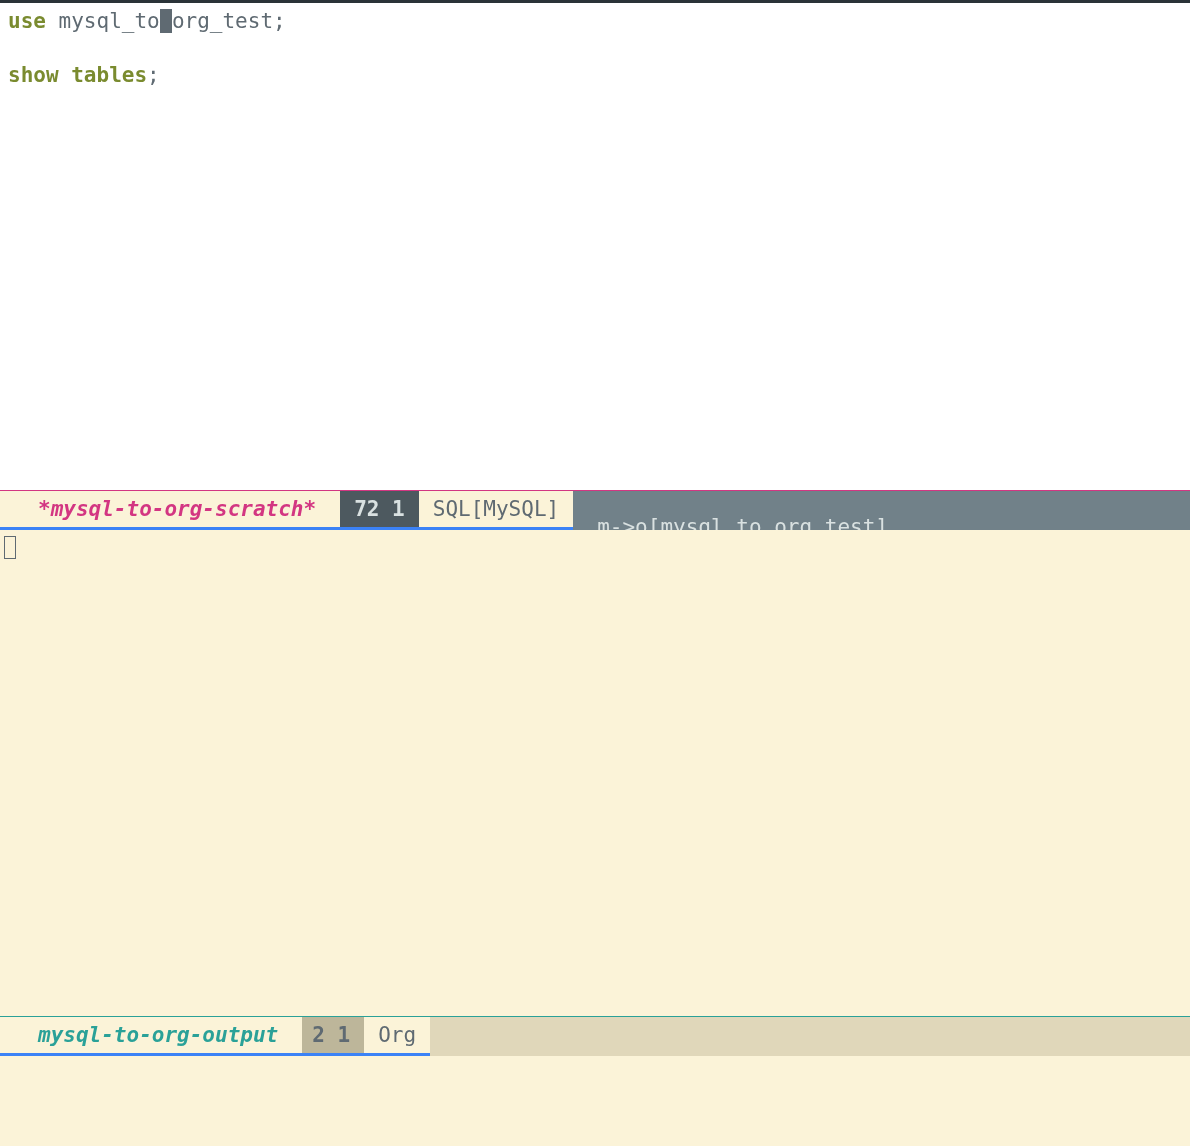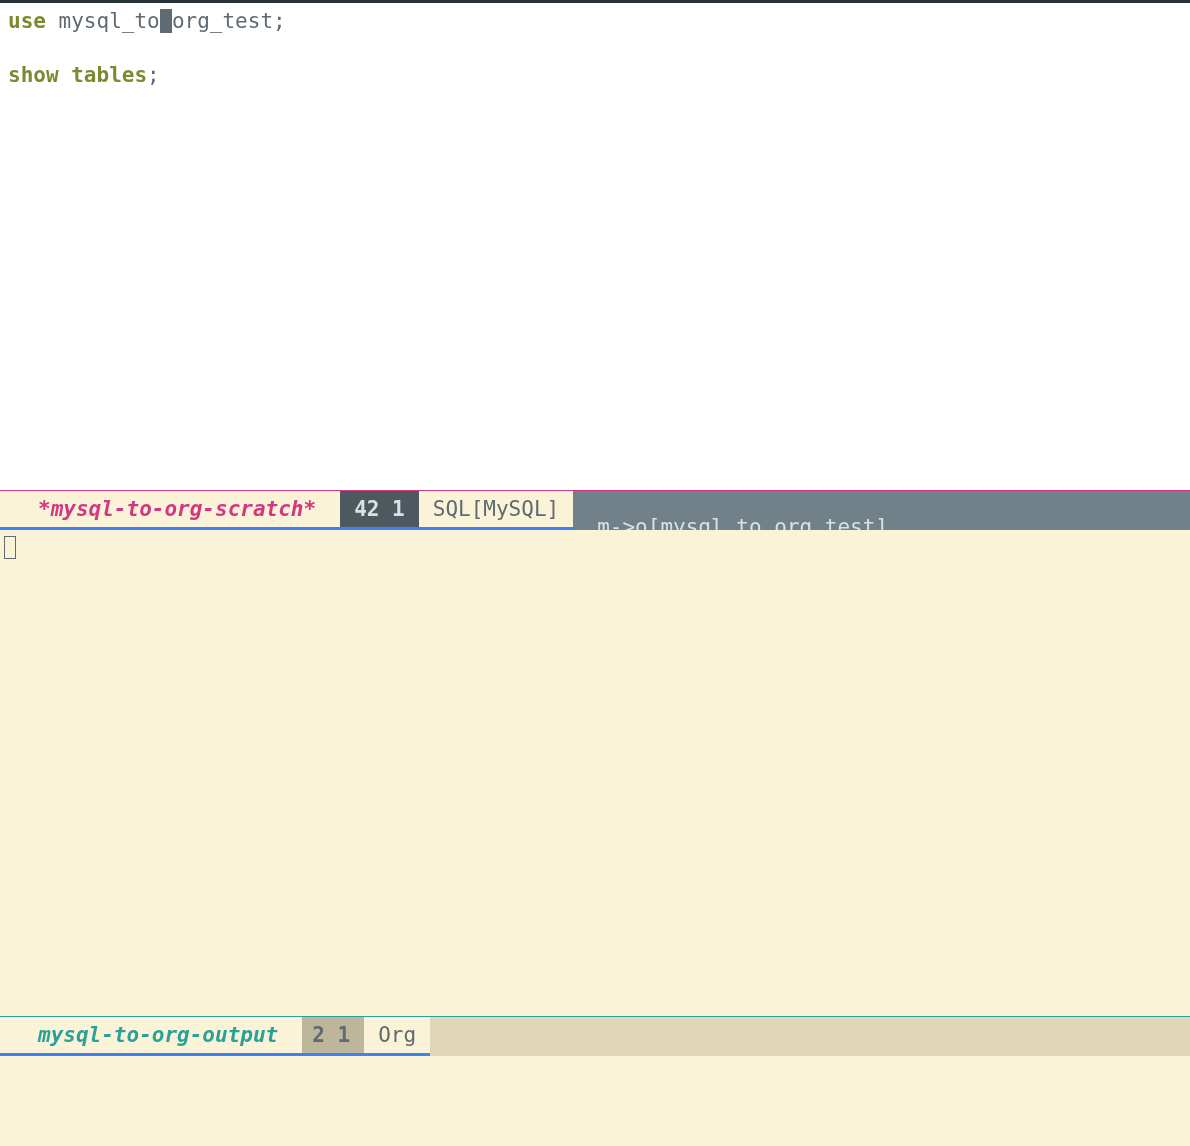--- a/index.html
+++ b/index.html
@@ -131,21 +131,21 @@
 <div class="title-bar"></div>
 
 <div class="editor-top">
   <div class="code-line"><span class="keyword">use</span><span class="code-text"> mysql_to</span><span class="cursor-block"></span><span class="code-text">org_test;</span></div>
   <div class="code-line">&nbsp;</div>
   <div class="code-line"><span class="keyword">show</span><span class="keyword"> tables</span><span class="code-text">;</span></div>
 </div>
 
 <div class="modeline active">
   <div class="ml-buffer-name active">*mysql-to-org-scratch*</div>
-  <div class="ml-position active">42 1</div>
+  <div class="ml-position active">72 1</div>
   <div class="ml-mode">SQL[MySQL]</div>
   <div class="ml-extra">m-&gt;o[mysql_to_org_test]</div>
 </div>
 
 <div class="editor-bottom">
   <span class="empty-cursor"></span>
 </div>
 
 <div class="modeline inactive">
   <div class="ml-buffer-name inactive">mysql-to-org-output</div>

